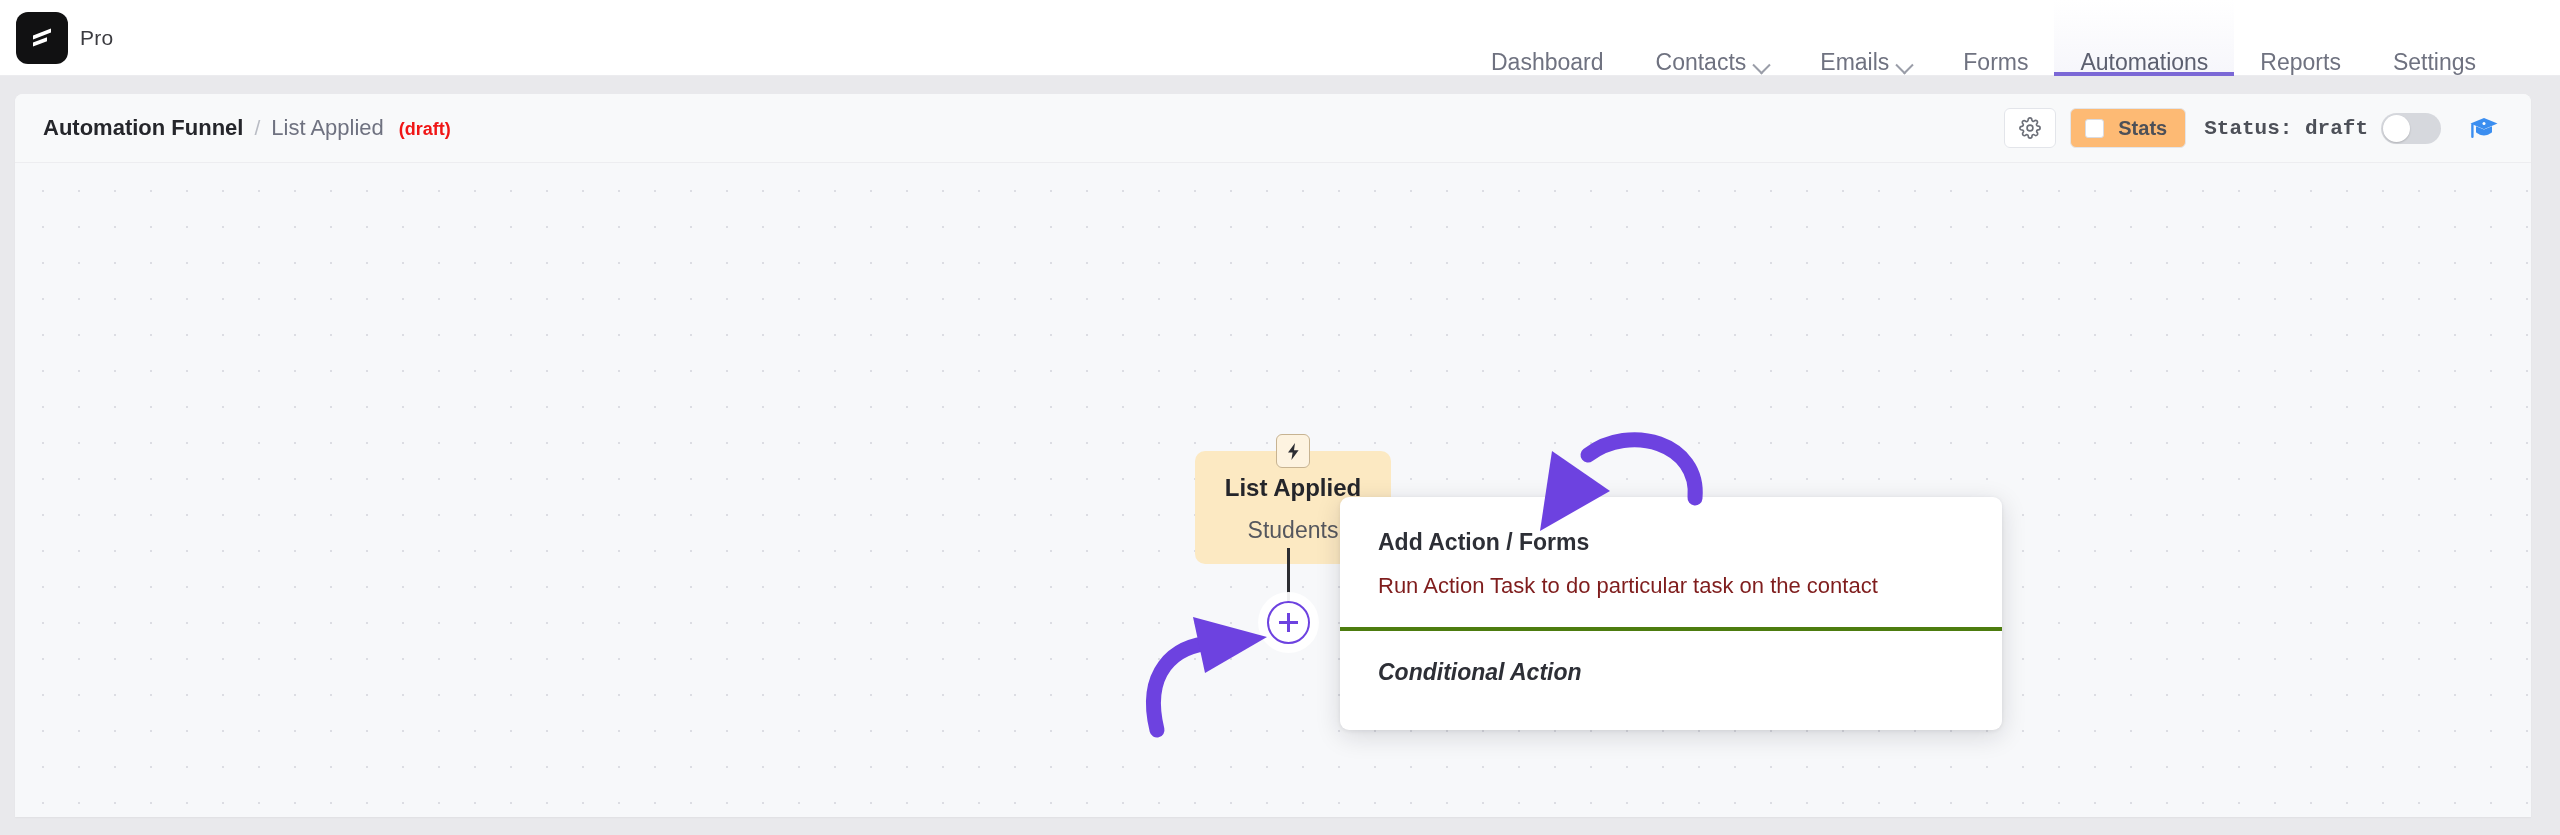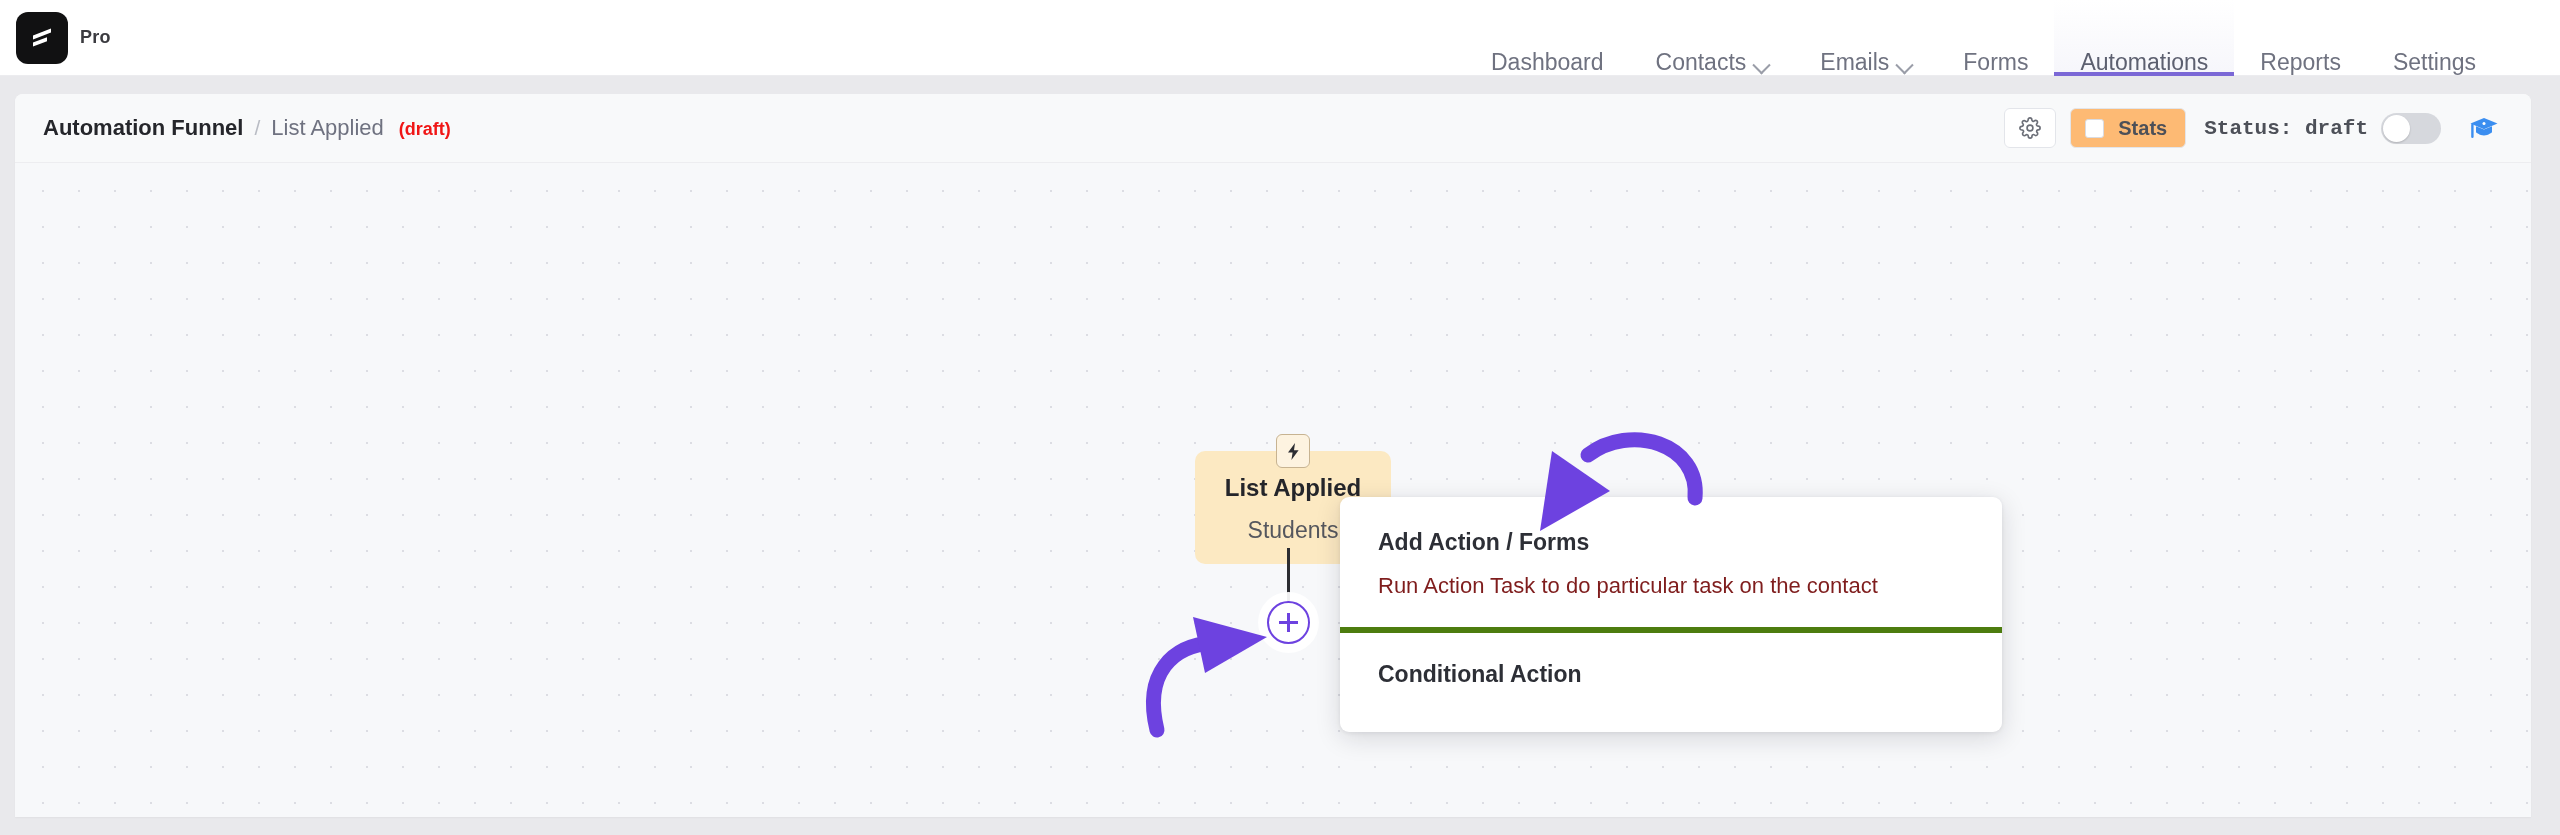--- a/index.html
+++ b/index.html
@@ -23,24 +23,23 @@
     margin-left: 16px;
   }
   .logo-mark {
     width: 52px; height: 52px;
     border-radius: 12px;
     background: #111112;
     display: flex; align-items: center; justify-content: center;
   }
   .brand-pro {
     margin-left: 12px;
-    font-size: 18px;
+    font-size: 21px;
     color: #3b3b40;
     letter-spacing: .2px;
-    font-weight: bold;
   }
   .nav {
     margin-left: auto;
     display: flex; align-items: stretch;
     height: 76px;
     padding-right: 58px;
   }
   .nav-item {
     display: flex; align-items: flex-end; gap: 9px;
     padding: 0 26px;
@@ -220,21 +219,21 @@
     background: #ffffff;
     border-radius: 9px;
     box-shadow: 0 6px 26px rgba(22,24,38,.14), 0 1px 4px rgba(22,24,38,.08);
     padding: 4px 0;
     z-index: 5;
   }
   .popup-item {
     padding: 28px 38px 26px;
     cursor: pointer;
   }
-  .popup-item + .popup-item { border-top: 6px solid #4d7c0f; }
+  .popup-item + .popup-item { border-top: 4px solid #4d7c0f; font-style: italic; }
   .popup-title {
     font-size: 23px; font-weight: bold; color: #2d2f36;
     margin-bottom: 14px;
   }
   .popup-desc {
     font-size: 22px; color: #7f1d1d; line-height: 1.42;
   }
 
   
   .arrow-svg { position: absolute; pointer-events: none; z-index: 6; }

